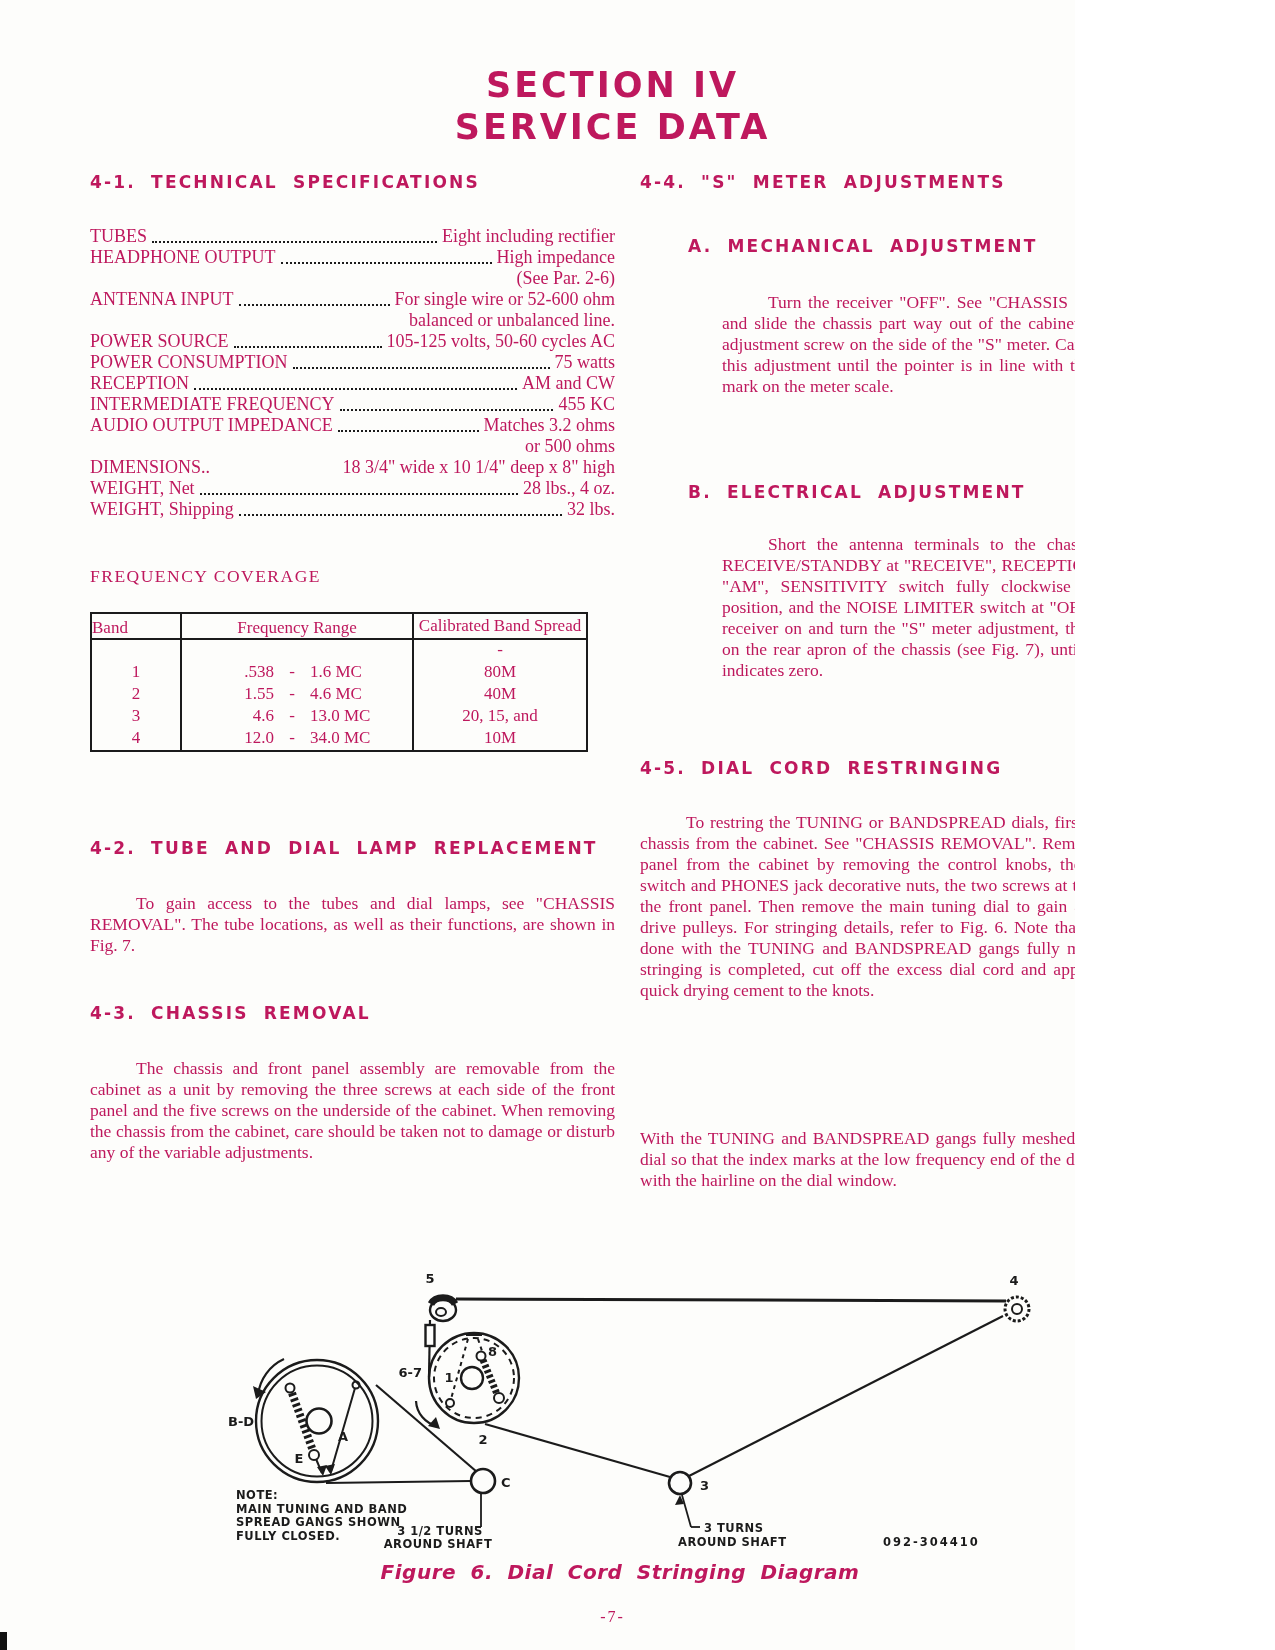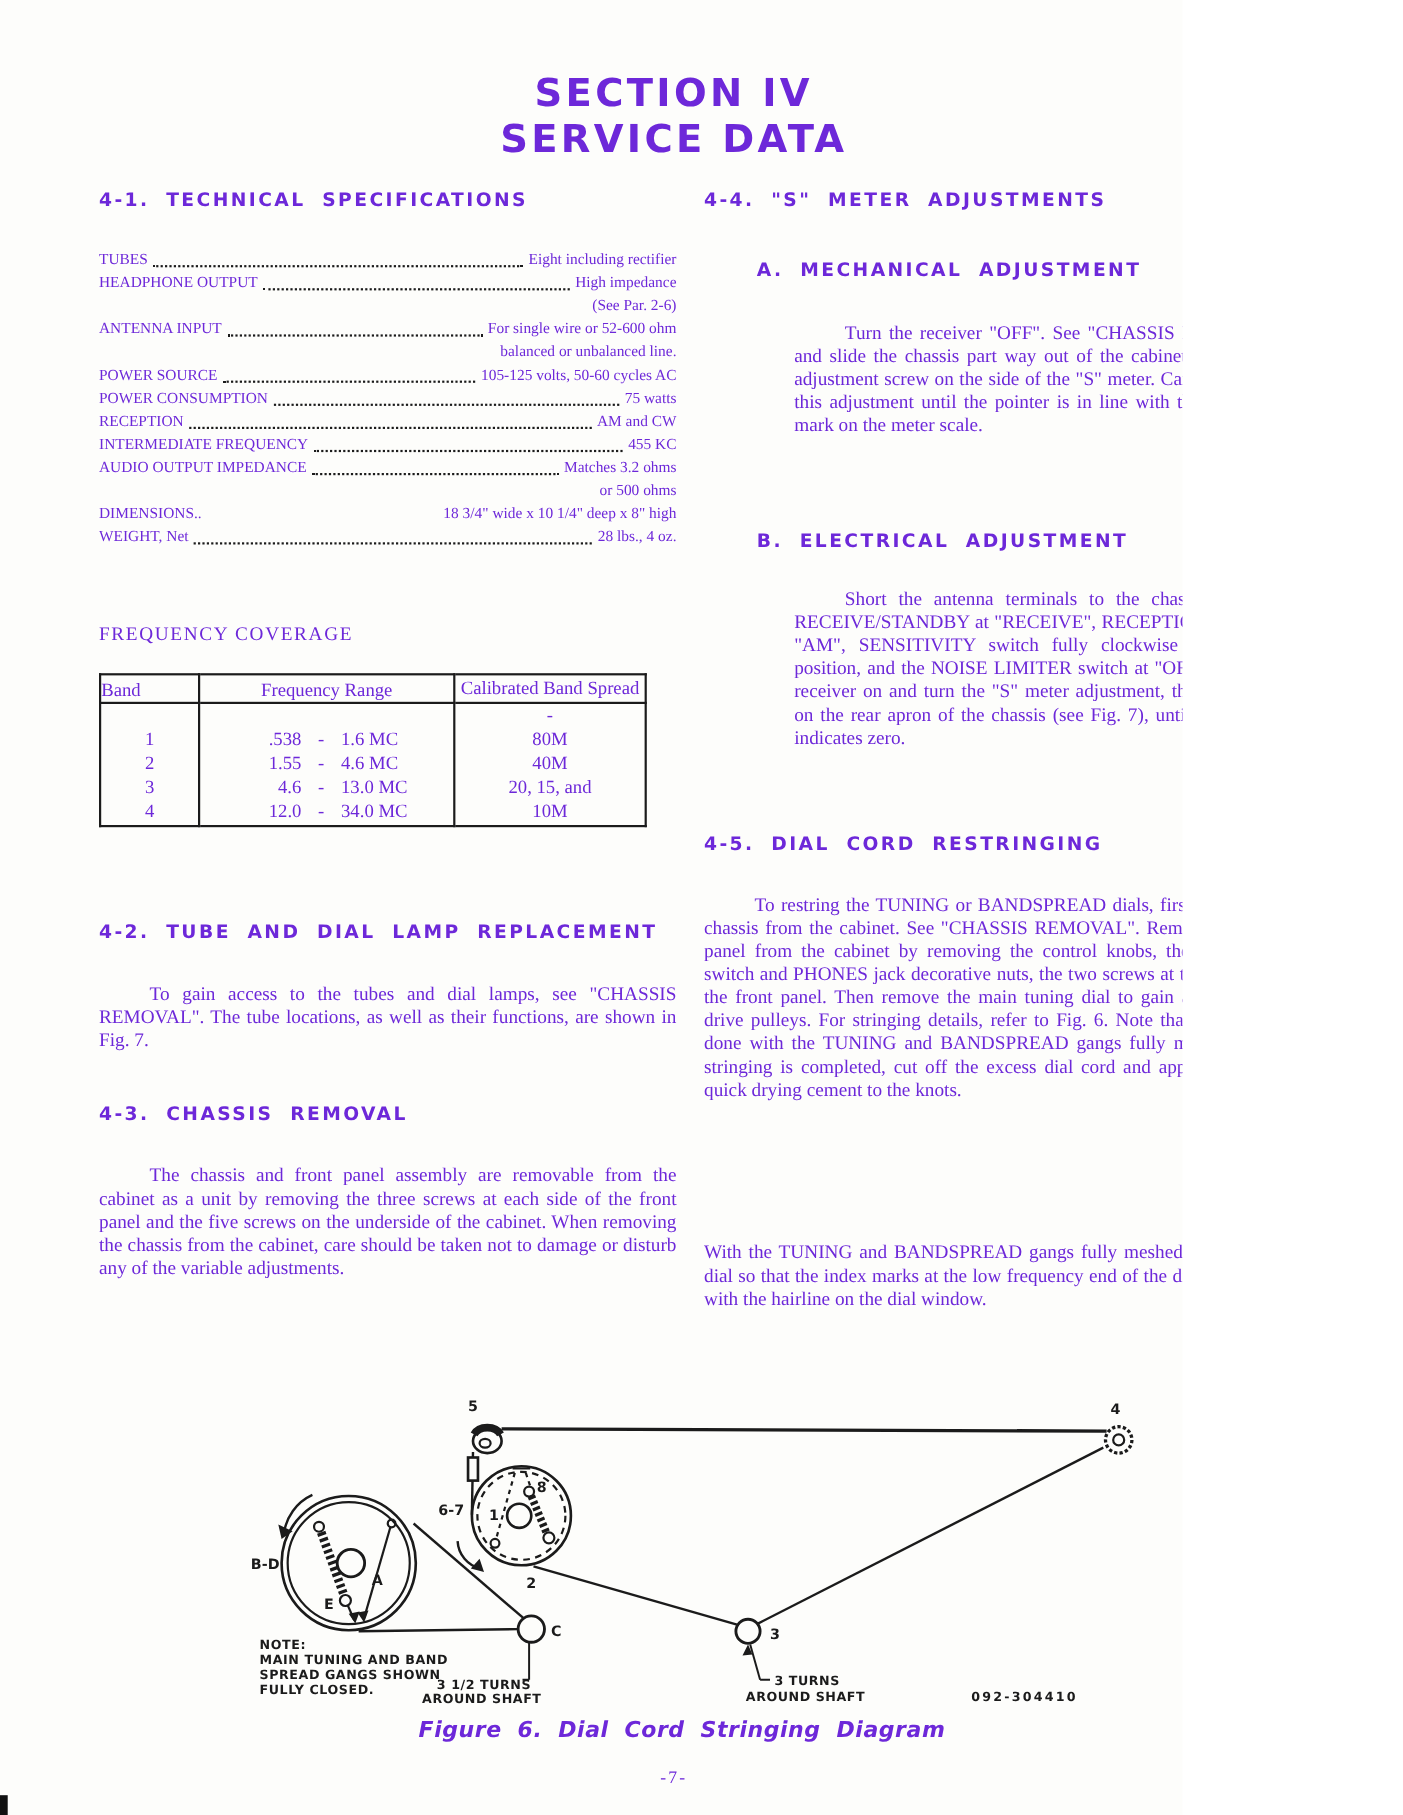--- a/index.html
+++ b/index.html
@@ -1,26 +1,26 @@
 <!DOCTYPE html>
 <html><head>
 <meta charset="utf-8">
 <style>
   html,body{margin:0;padding:0;background:#fff;}
-  .page{position:relative;width:1075px;height:1650px;background:#fdfdfb;color:#6d28d9;overflow:hidden;}
+  .page{position:relative;width:1075px;height:1650px;background:#fdfdfb;color:#be185d;overflow:hidden;}
   .title-block{position:absolute;left:0;top:64px;width:1225px;text-align:center;
     font-family:"DejaVu Sans",sans-serif;font-weight:bold;font-size:35px;letter-spacing:3px;line-height:42px;}
   .h-sec{position:absolute;font-family:"DejaVu Sans",sans-serif;font-weight:bold;font-size:17px;
     letter-spacing:2.2px;word-spacing:7px;white-space:nowrap;}
   .body-text{position:absolute;font-family:"Liberation Serif","DejaVu Serif",serif;font-size:17.5px;
     line-height:21px;text-align:justify;}
   .indent{text-indent:46px;}
   
   .specs{position:absolute;left:90px;top:226px;width:525px;font-family:"Liberation Serif","DejaVu Serif",serif;
-    font-size:14px;line-height:21px;}
+    font-size:18px;line-height:21px;}
   .spec-row{display:flex;align-items:baseline;height:21px;}
   .spec-label{white-space:nowrap;}
   .spec-leader{flex:1 1 auto;border-bottom:2.4px dotted #1b1b1b;margin:0 5px;align-self:flex-end;
     margin-bottom:4px;min-width:10px;}
   .spec-value{white-space:nowrap;}
   .spec-row.tight{justify-content:space-between;}
   .spec-cont{height:21px;text-align:right;}
   
   .freq-title{position:absolute;left:90px;top:566px;width:490px;text-align:left;
     font-family:"Liberation Serif","DejaVu Serif",serif;font-size:17.5px;letter-spacing:1.5px;}
@@ -105,20 +105,25 @@
     <div class="spec-cont">or 500 ohms</div>
     <div class="spec-row tight">
         <span class="spec-label">DIMENSIONS..</span>
         <span class="spec-value">18 3/4" wide x 10 1/4" deep x 8" high</span>
       </div>
     <div class="spec-row">
         <span class="spec-label">WEIGHT, Net</span>
         <span class="spec-leader"></span>
         <span class="spec-value">28 lbs., 4 oz.</span>
       </div>
+    <div class="spec-row">
+        <span class="spec-label">WEIGHT, Shipping</span>
+        <span class="spec-leader"></span>
+        <span class="spec-value">32 lbs.</span>
+      </div>
   </div>
 
   <div class="freq-title">FREQUENCY COVERAGE</div>
 
   <table class="freq">
     <tbody>
         <tr>
       <th class="c1">Band</th>
       <th class="c2">Frequency Range</th>
       <th class="c3">Calibrated Band Spread</th>

